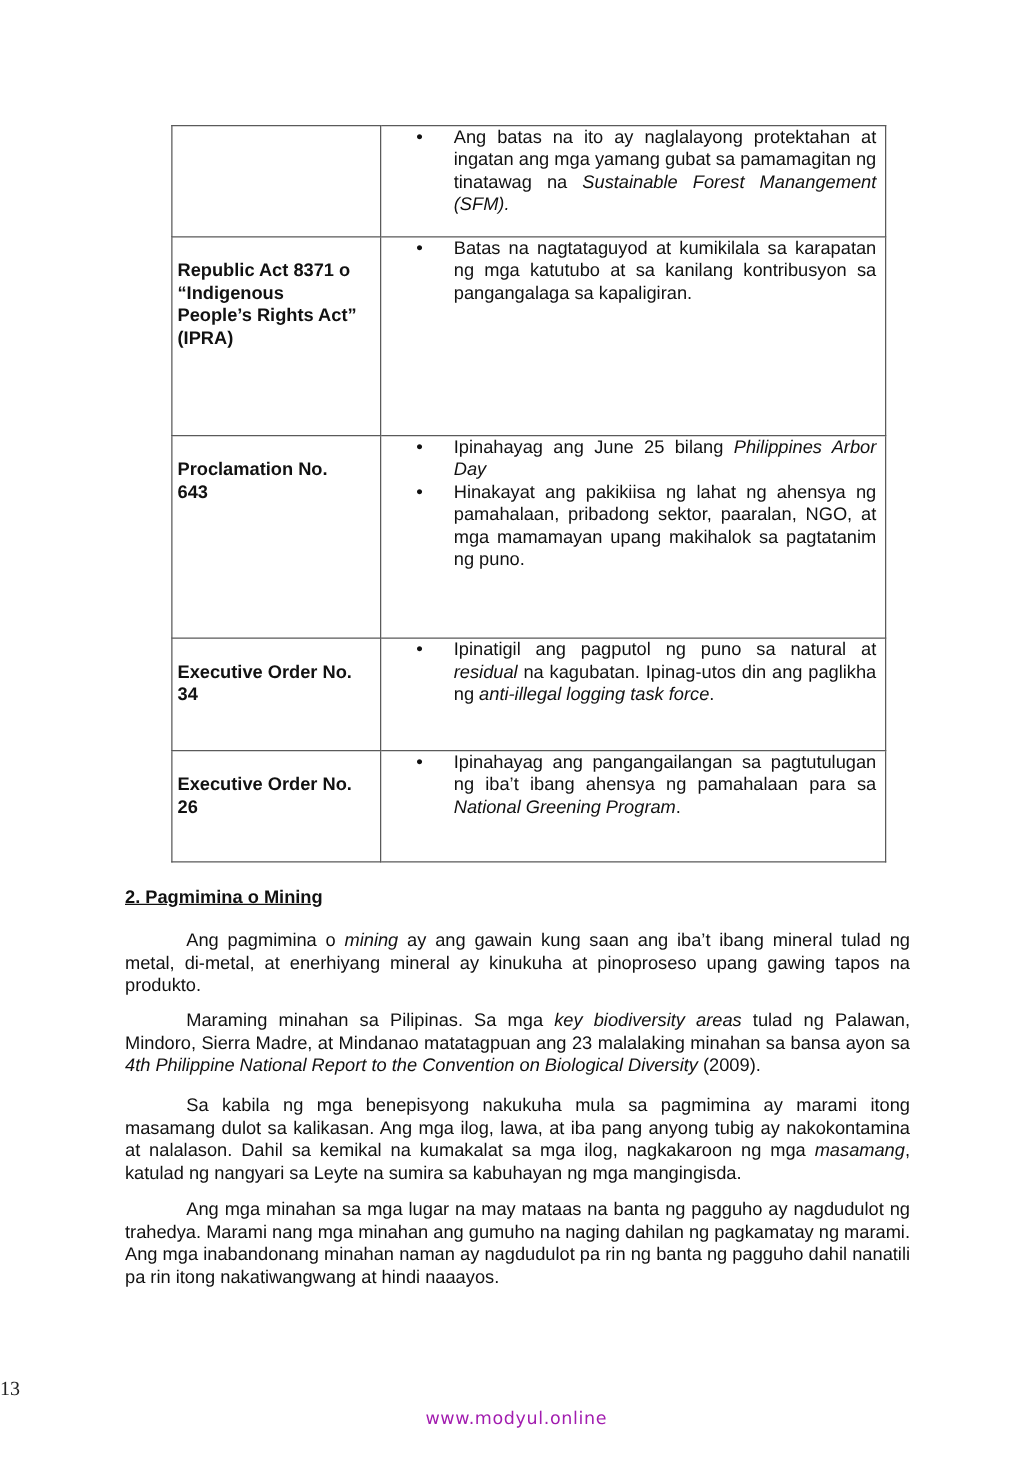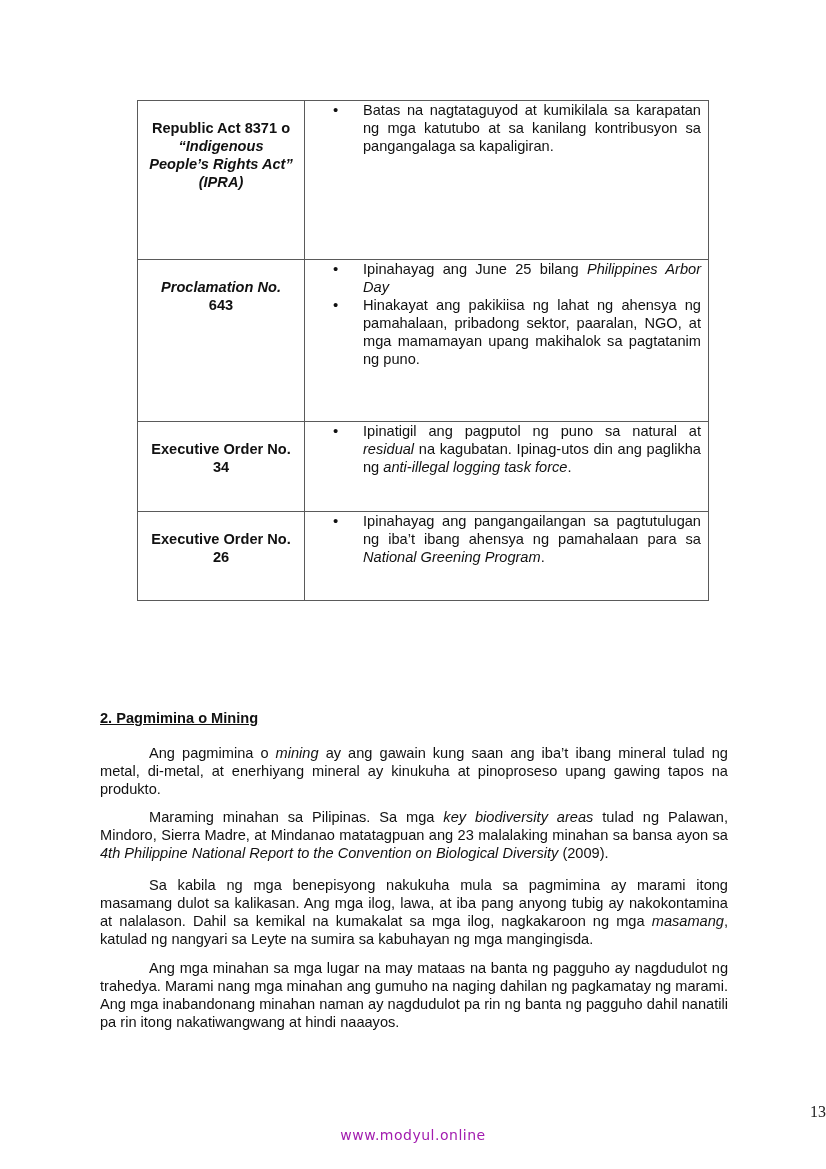--- a/index.html
+++ b/index.html
@@ -21,29 +21,29 @@
       top: 100px;
       width: 572px;
       border-collapse: collapse;
     }
     .law-table td {
       border: 1.5px solid #5a5a5a;
       vertical-align: top;
     }
     .law-table td.law-name {
       width: 167px;
-      text-align: center;
+      text-align: left;
       font-weight: bold;
       padding: 18px 4px 0 4px;
       line-height: 18px;
     }
     .law-table td.law-desc {
       padding: 0 7px 0 28px;
     }
-    .law-name .italic { font-style: italic; }
+    .law-name .italic { }
     .law-name span { display: block; }
 
     ul.bullets { list-style: none; }
     ul.bullets li {
       position: relative;
       padding-left: 30px;
       text-align: justify;
       line-height: 18px;
     }
     ul.bullets li::before {
@@ -91,21 +91,21 @@
     .p1 { top: 744px; }
     .p2 { top: 808px; }
     .p3 { top: 876px; }
     .p4 { top: 959px; }
 
     .page-number {
       position: absolute;
       left: 0;
       width: 826px;
       top: 1103px;
-      text-align: right;
+      text-align: left;
       font-family: "Liberation Serif", serif;
       font-size: 16px;
       color: #222222;
     }
     .watermark {
       position: absolute;
       left: 0;
       width: 826px;
       top: 1126px;
       text-align: center;
@@ -115,20 +115,28 @@
       letter-spacing: 0.5px;
     }
   </style>
 </head>
 <body>
 
 <div class="page">
 
   <table class="law-table">
     <tbody>
+      <tr class="r1">
+        <td class="law-name"></td>
+        <td class="law-desc">
+          <ul class="bullets">
+            <li><span>Ang batas na ito ay naglalayong protektahan at ingatan ang mga yamang gubat sa pamamagitan ng tinatawag na </span><span class="it">Sustainable Forest Manangement (SFM).</span></li>
+          </ul>
+        </td>
+      </tr>
 
       <tr class="r2">
         <td class="law-name">
           <span>Republic Act 8371 o</span>
           <span class="italic">“Indigenous</span>
           <span class="italic">People’s Rights Act”</span>
           <span class="italic">(IPRA)</span>
         </td>
         <td class="law-desc">
           <ul class="bullets">

